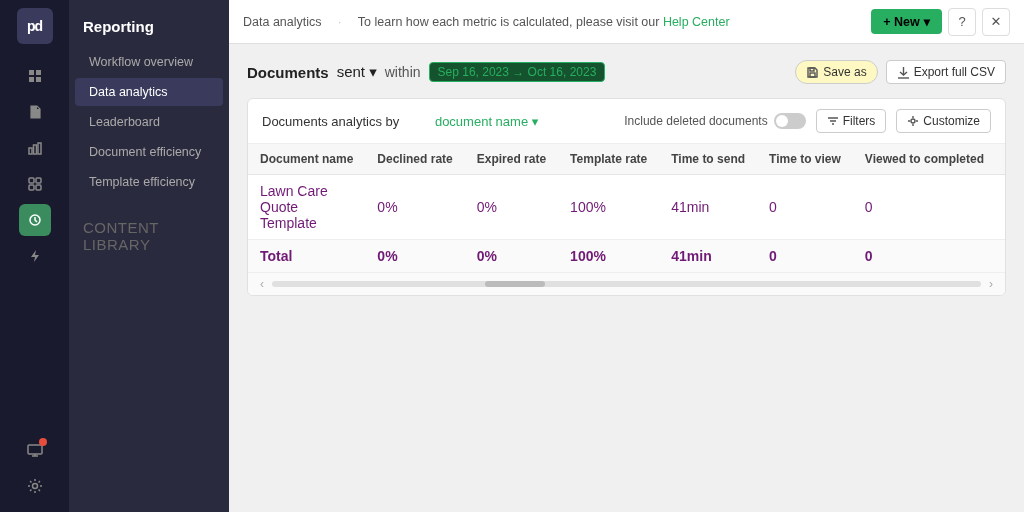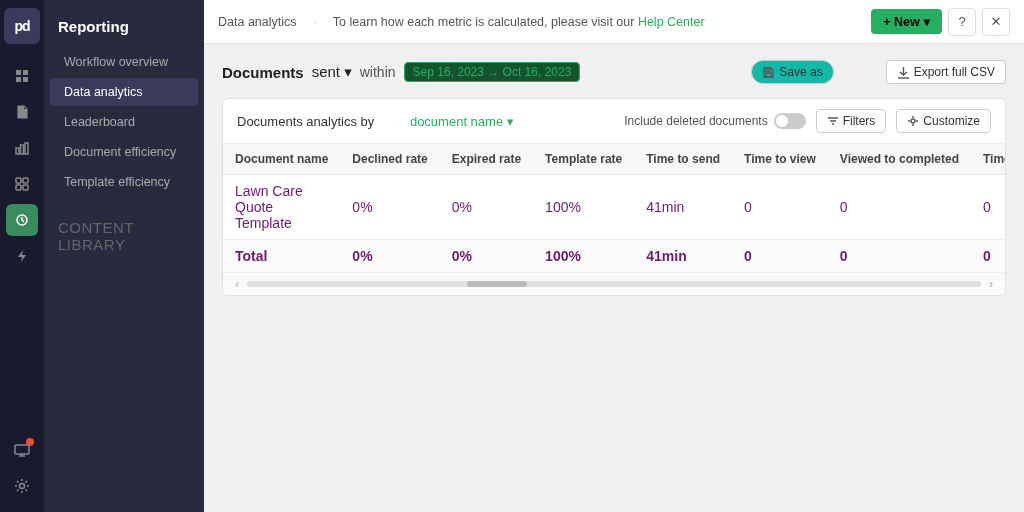--- a/index.html
+++ b/index.html
@@ -8,21 +8,21 @@
       font-size: 13px;
       background: #2d7a5f;
       width: 1024px;
       height: 512px;
       overflow: hidden;
       display: flex;
     }
 
     
     .icon-rail {
-      width: 44px;
+      width: 69px;
       background: #1a1a2e;
       display: flex;
       flex-direction: column;
       align-items: center;
       padding-top: 8px;
       flex-shrink: 0;
     }
     .logo-box {
       width: 36px;
       height: 36px;
@@ -215,42 +215,41 @@
       font-size: 12px;
       cursor: pointer;
     }
     .docs-sent-right {
       margin-left: auto;
       display: flex;
       gap: 8px;
     }
     .btn-save {
       border: 1px solid #ccc;
-      background: #14b8a6;
+      background: #fef9c3;
       border-radius: 12px;
       padding: 4px 10px;
       font-size: 12px;
       cursor: pointer;
       display: flex;
       align-items: center;
       gap: 4px;
       color: #333;
     }
     .btn-export {
       border: 1px solid #ccc;
       background: #fff;
       border-radius: 4px;
       padding: 4px 10px;
       font-size: 12px;
       cursor: pointer;
       display: flex;
       align-items: center;
       gap: 4px;
       color: #333;
-      margin-left: 44px;
     }
 
     
     .analytics-card {
       background: #fff;
       border-radius: 6px;
       border: 1px solid #e0e0e0;
       overflow: hidden;
     }
     .analytics-header {

